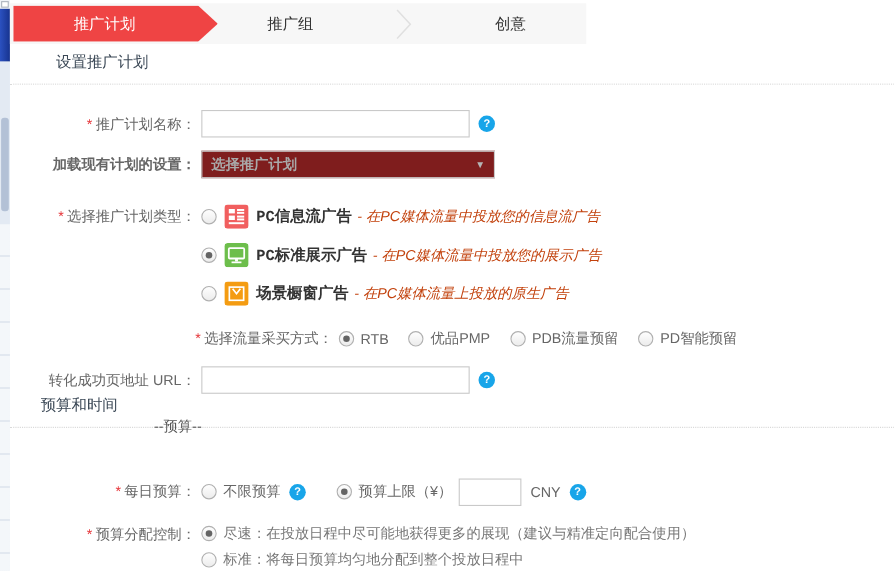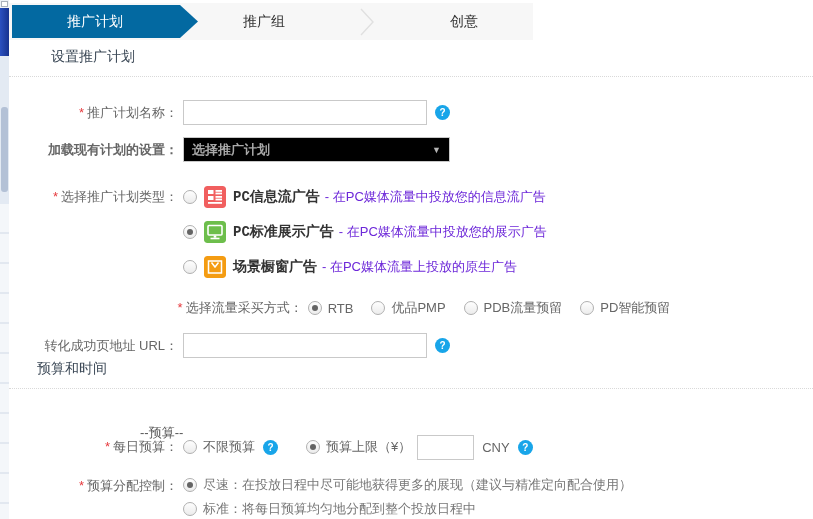--- a/index.html
+++ b/index.html
@@ -16,21 +16,21 @@
   .strip-blue { position:absolute; left:0; top:8px; width:9px; height:48px; background:linear-gradient(90deg,#2b51c0,#17338f); }
   .strip-panel { position:absolute; left:0; top:56px; width:9px; height:148px; background:#e3eaf3; }
   .strip-thumb { position:absolute; left:1px; top:107px; width:7px; height:85px; border-radius:3px; background:#b3c1d6; }
   .strip-rows { position:absolute; left:0; top:204px; width:9px; height:315px;
     background:repeating-linear-gradient(to bottom,#f4f7fa 0 28px,#e2e8f0 28px 30px); }
 
   
   .wizard { position:absolute; left:9px; top:3px; width:524px; height:37px; background:#f7f7f7; }
   .step-active {
     position:absolute; left:3px; top:2px; width:186px; height:33px;
-    background:#0369a1; color:#fff; font-size:14px;
+    background:#ef4444; color:#fff; font-size:14px;
     display:flex; align-items:center; justify-content:center; padding-right:20px;
     clip-path:polygon(0 0, calc(100% - 18px) 0, 100% 50%, calc(100% - 18px) 100%, 0 100%);
   }
   .step-plain { position:absolute; top:2px; height:33px; display:flex; align-items:center; justify-content:center; color:#333; font-size:14px; }
   .step-2 { left:190px; width:130px; }
   .step-3 { left:380px; width:150px; }
   .step-sep { position:absolute; left:350px; top:5px; }
 
   
   .section-title { position:absolute; left:38px; font-size:14px; color:#3b4856; }
@@ -43,21 +43,21 @@
   .controls { display:flex; align-items:center; margin-left:5px; }
 
   input.text-input {
     height:25px; border:1px solid #c9c9c9; background:#fff; outline:none;
     font-family:inherit; font-size:13px; padding:0 6px; color:#333;
   }
   .w-main { width:244px; }
   .w-small { width:57px; height:22px; }
 
   .select-box {
-    width:267px; height:25px; border:1px solid #c9c9c9; background:#000000;
+    width:267px; height:25px; border:1px solid #c9c9c9; background:#7f1d1d;
     display:flex; align-items:center; padding:0 8px; color:#a9a9a9; position:relative;
   }
   .select-caret { position:absolute; right:8px; top:7px; font-size:9px; color:#b5b5b5; }
 
   .help {
     width:15px; height:15px; border-radius:50%; background:#18a5e9; color:#fff;
     font-size:10px; font-weight:bold; display:flex; align-items:center; justify-content:center;
     flex:none;
   }
 
@@ -68,26 +68,26 @@
   .radio.checked::after {
     content:""; position:absolute; left:3px; top:3px; width:6px; height:6px;
     border-radius:50%; background:#646464;
   }
 
   .type-options { display:flex; flex-direction:column; margin-left:5px; }
   .type-option { display:flex; align-items:center; height:24px; margin-bottom:11px; }
   .type-option:last-child { margin-bottom:0; }
   .type-icon { width:22px; height:22px; border-radius:3px; margin-left:7px; flex:none; }
   .type-name { font-weight:bold; color:#333; font-size:14px; margin-left:7px;font-family:Liberation Mono, monospace; }
-  .type-desc { color:#6d28d9; margin-left:5px; }
+  .type-desc { color:#c2410c; margin-left:5px;font-style:italic; }
 
   .inline-option { display:flex; align-items:center; margin-right:18px; }
   .inline-option .opt-label { margin-left:6px; color:#666; }
 
-  .budget-subtitle { position:absolute; left:140px; top:424px; color:#555; }
+  .budget-subtitle { position:absolute; left:140px; top:379px; color:#555; }
 
   .alloc-options { display:flex; flex-direction:column; margin-left:5px; }
   .alloc-option { display:flex; align-items:center; height:22px; margin-bottom:2px; }
   .alloc-option .opt-text { margin-left:6px; color:#777; }
 </style>
 </head>
 <body>
 
 <div class="left-strip">
   <div class="strip-box"></div>

